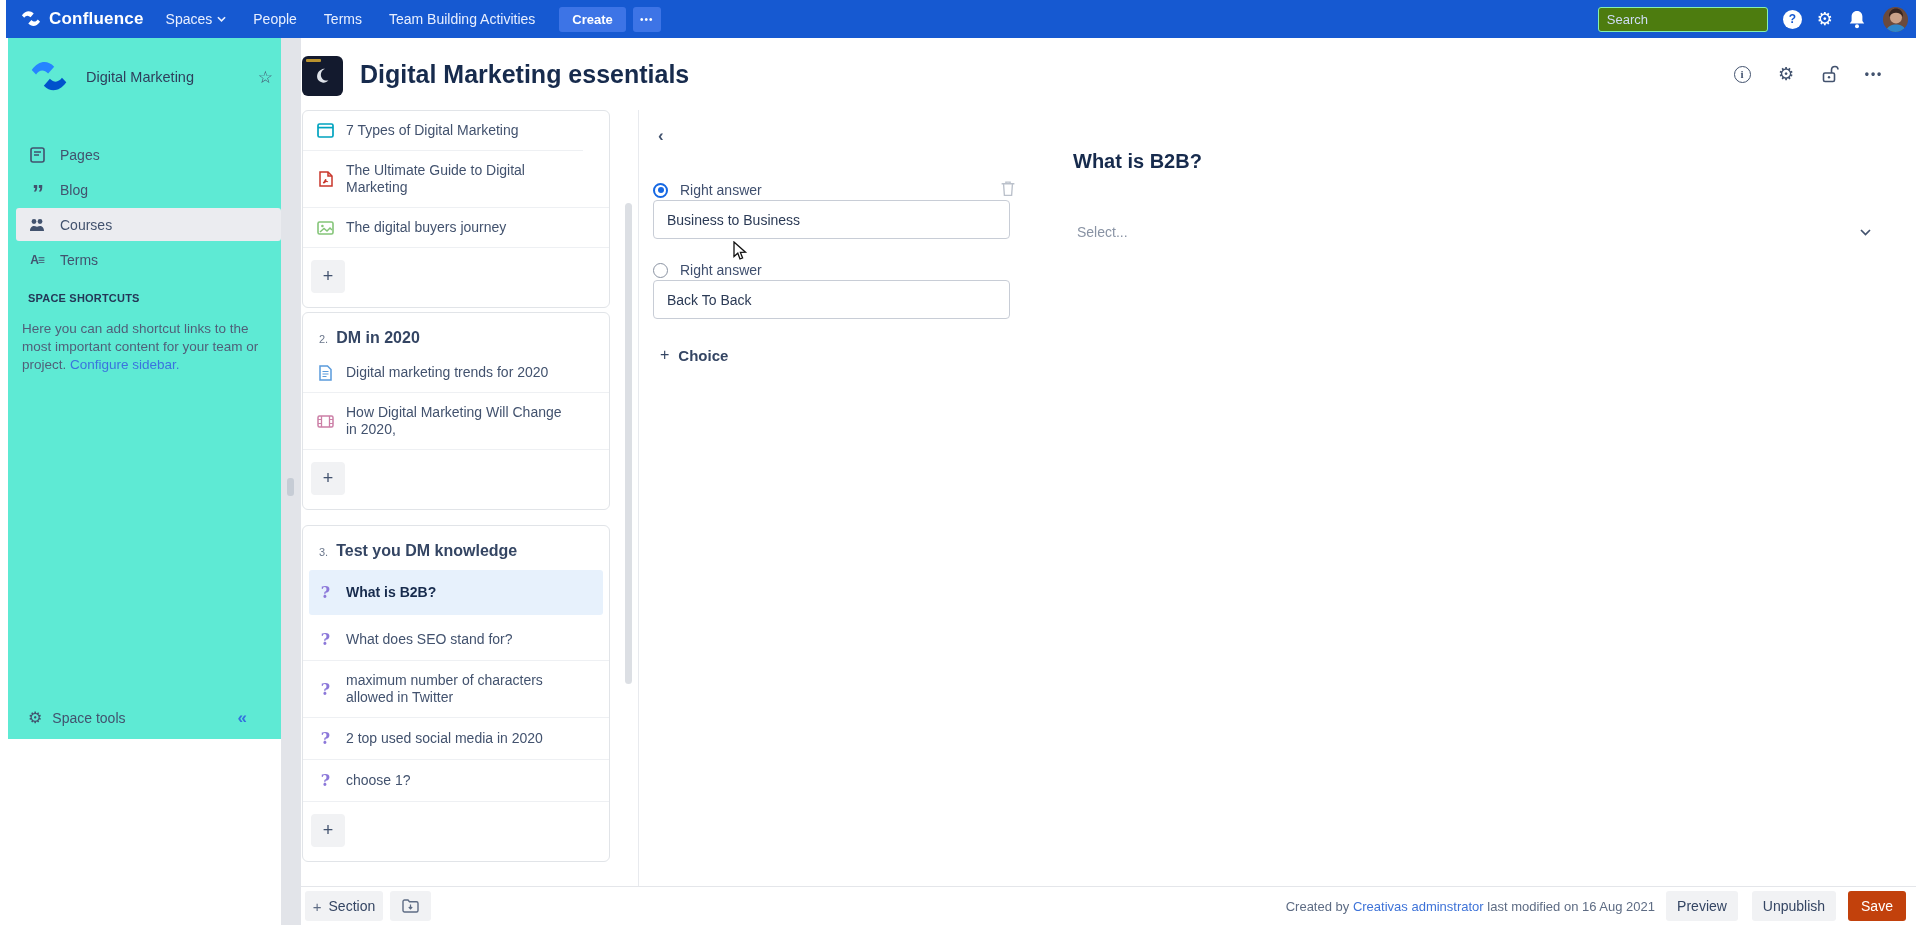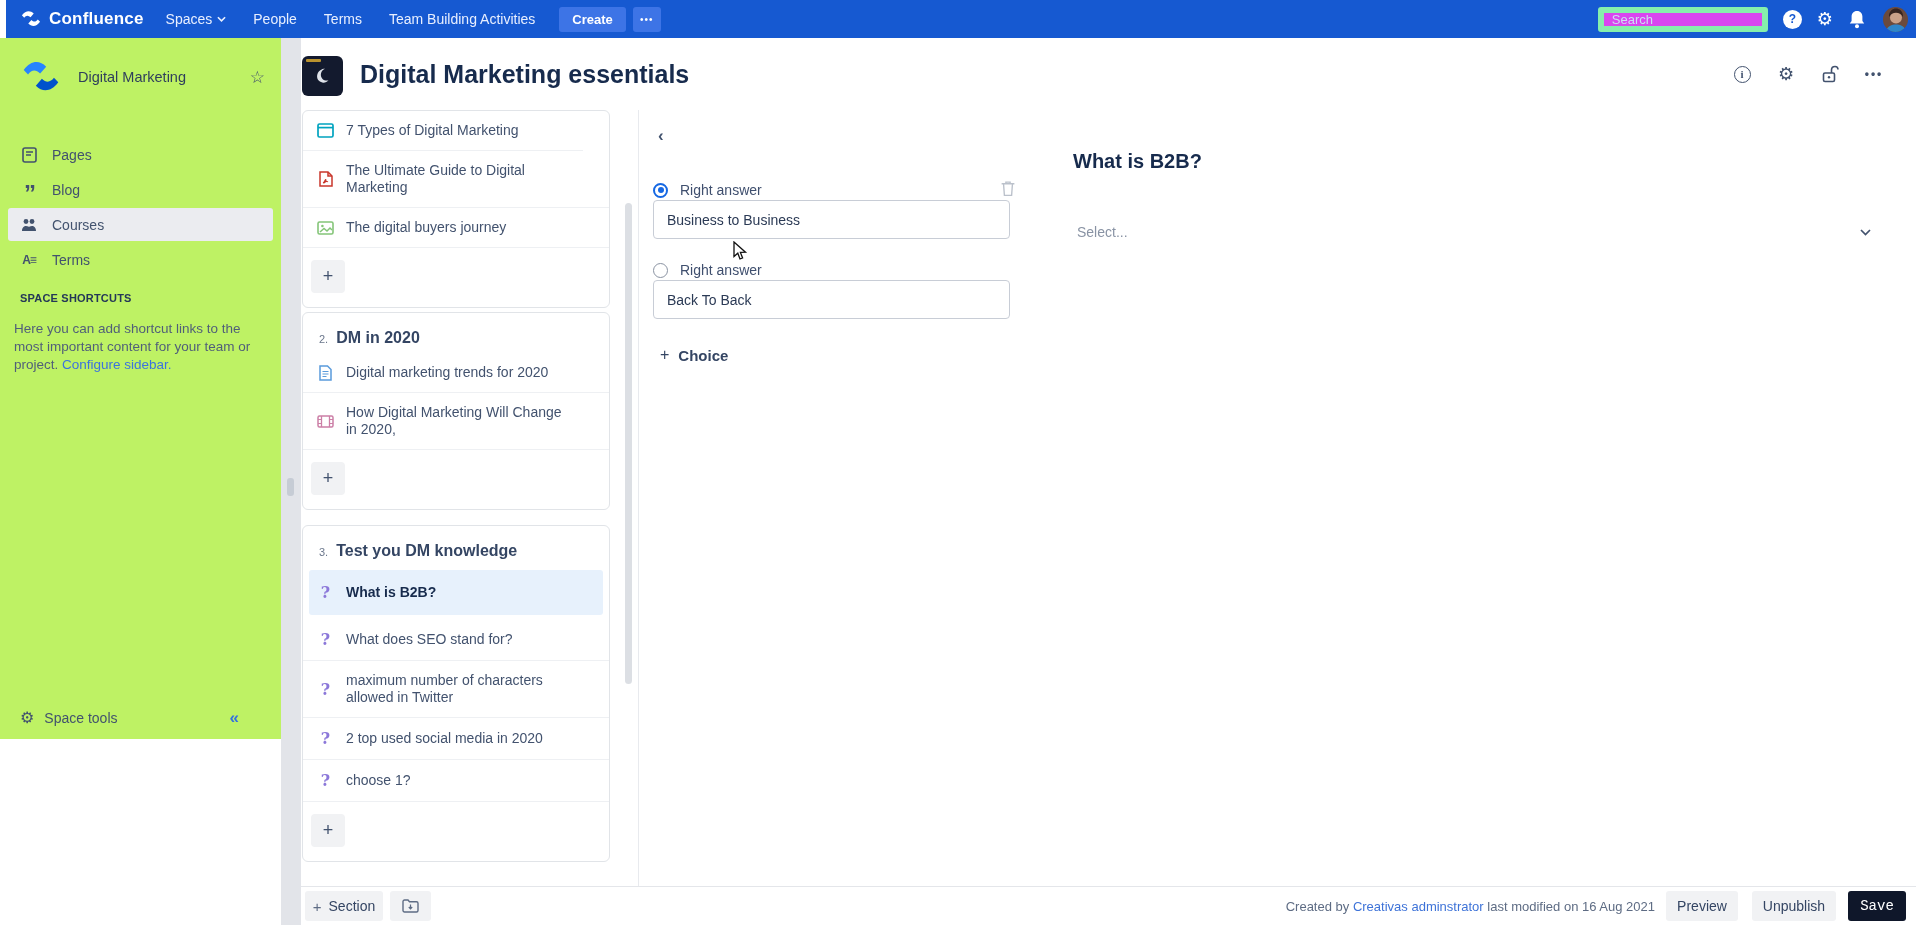--- a/index.html
+++ b/index.html
@@ -8,29 +8,29 @@
 
   
   .topnav { position:absolute; left:6px; top:0; width:1916px; height:38px; background:#1659d1; display:flex; align-items:center; z-index:30; }
   .brand { display:flex; align-items:center; gap:7px; padding-left:14px; }
   .brand-name { color:#fff; font-size:17px; font-weight:bold; letter-spacing:.2px; }
   .nav-menu { display:flex; align-items:center; margin-left:22px; gap:27px; }
   .nav-item { color:#e8efff; font-size:14px; cursor:pointer; display:flex; align-items:center; gap:5px; }
   .btn-create { margin-left:24px; background:#3d74e6; color:#fff; font-size:13px; font-weight:bold; border:none; border-radius:3px; height:25px; padding:0 13px; cursor:pointer; }
   .btn-navmore { margin-left:7px; background:#3d74e6; color:#fff; font-size:10px; border:none; border-radius:3px; height:25px; width:28px; cursor:pointer; letter-spacing:1px; }
   .nav-right { position:absolute; right:12px; top:0; height:38px; display:flex; align-items:center; gap:15px; }
-  .nav-search { width:170px; height:25px; background:#d946ef; border:6px solid #86efac; border-radius:3px; display:flex; align-items:center; padding:0 8px; }
+  .nav-search { width:170px; height:25px; background:#4d7c0f; border:1px solid #86efac; border-radius:3px; display:flex; align-items:center; padding:0 8px; }
   .nav-search input { flex:1; background:transparent; border:none; outline:none; color:#fff; font-size:13px; font-family:"Liberation Sans",sans-serif; }
   .nav-search input::placeholder { color:#cfdcf5; }
   .help-badge { width:19px; height:19px; border-radius:50%; background:#fff; color:#1659d1; font-size:12px; font-weight:bold; display:flex; align-items:center; justify-content:center; cursor:pointer; }
   .nav-gear { color:#fff; font-size:18px; cursor:pointer; line-height:1; }
   .avatar { width:29px; height:29px; border-radius:50%; overflow:hidden; cursor:pointer; border:2px solid #1659d1; }
 
   
-  .sidebar { position:absolute; left:0; top:38px; width:281px; height:701px; background:#bef264; z-index:10; }
+  .sidebar { position:absolute; left:8px; top:38px; width:281px; height:701px; background:#5eead4; z-index:10; }
   .gutter { position:absolute; left:281px; top:38px; width:20px; height:887px; background:#e2e4e9; z-index:11; cursor:col-resize; }
   .gutter-grip { position:absolute; left:6px; top:440px; width:7px; height:18px; border-radius:3px; background:#c6ccd5; }
   .space-head { display:flex; align-items:center; padding:20px 16px 18px 20px; }
   .space-name { font-size:14.5px; color:#2f3f5c; margin-left:16px; flex:1; }
   .star { color:#42526e; font-size:17px; cursor:pointer; }
   .side-item { display:flex; align-items:center; height:33px; margin:2px 8px; padding:0 12px; border-radius:3px; font-size:14px; color:#42526e; cursor:pointer; gap:14px; }
   .side-item.active { background:#ebecf0; }
   .side-icon { width:18px; display:flex; justify-content:center; color:#42526e; flex:none; }
   .quote-glyph { font-size:24px; font-weight:bold; line-height:10px; margin-top:9px; letter-spacing:-2px; }
   .terms-glyph { font-size:12px; font-weight:bold; letter-spacing:-1px; }
@@ -94,21 +94,21 @@
   
   .page-foot { position:absolute; left:301px; bottom:0; width:1615px; height:39px; background:#fff; border-top:1px solid #e4e6ea; z-index:20; }
   .btn-gray { background:#f1f2f4; border:none; border-radius:3px; height:30px; font-size:14px; color:#344563; cursor:pointer; font-family:"Liberation Sans",sans-serif; }
   .section-btn { position:absolute; left:4px; top:4px; width:78px; display:flex; align-items:center; justify-content:center; gap:7px; }
   .folder-btn { position:absolute; left:89px; top:4px; width:41px; display:flex; align-items:center; justify-content:center; }
   .created { position:absolute; right:261px; top:12px; font-size:13px; color:#5e6c84; white-space:nowrap; }
   .created a { color:#3e73d8; text-decoration:none; cursor:pointer;margin-top:32px; }
   .foot-btn { position:absolute; top:4px; text-align:center; }
   .btn-preview { left:1365px; width:72px; }
   .btn-unpublish { left:1451px; width:84px; }
-  .btn-save { left:1547px; width:58px; height:30px; background:#0f172a; color:#fff; border:none; border-radius:3px; font-size:14px; cursor:pointer; font-family:Liberation Mono, monospace; }
+  .btn-save { left:1547px; width:58px; height:30px; background:#c2410c; color:#fff; border:none; border-radius:3px; font-size:14px; cursor:pointer; font-family:Liberation Sans, sans-serif; }
 
   .cursor { position:absolute; left:733px; top:241px; z-index:50; pointer-events:none; }
 </style>
 </head>
 <body>
 
 <div class="app">
 
   <header class="topnav">
     <div class="brand">

